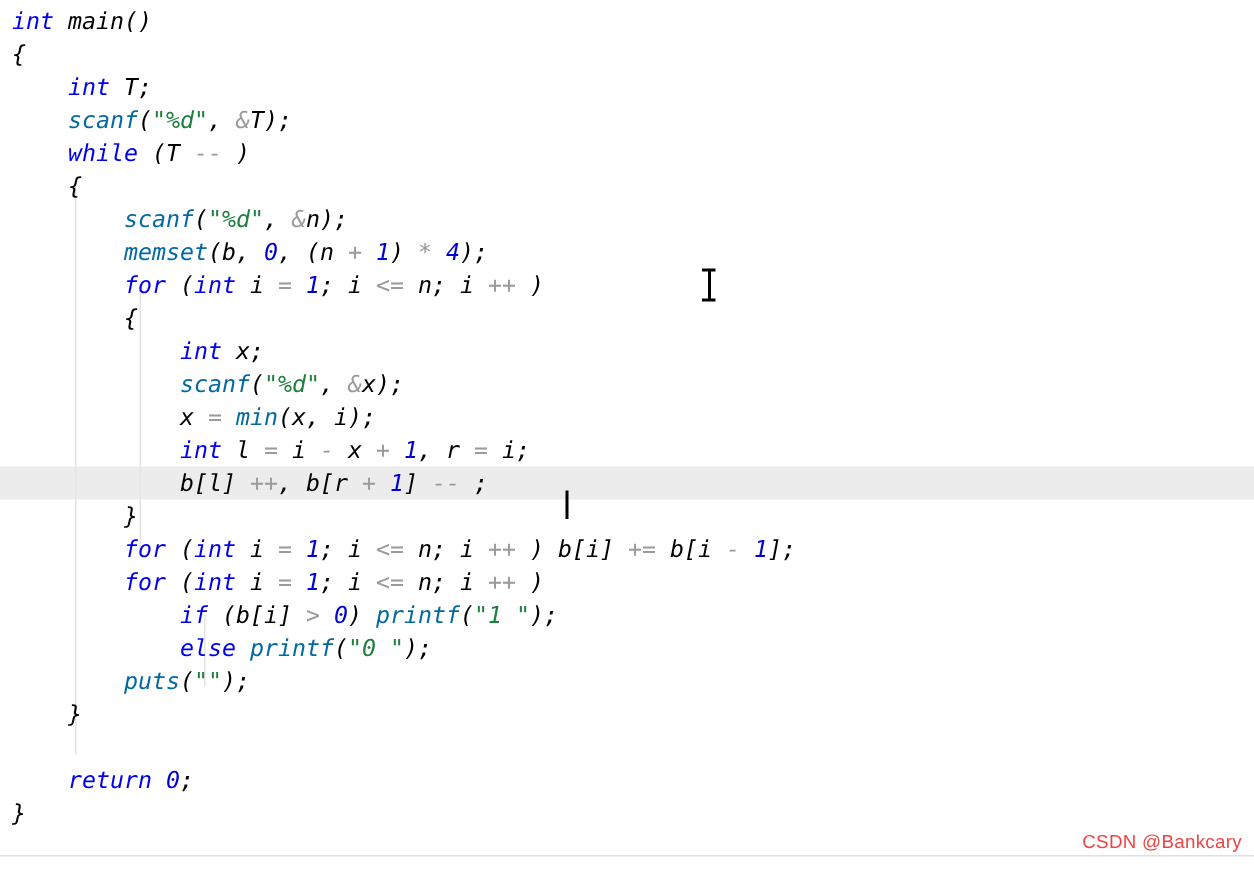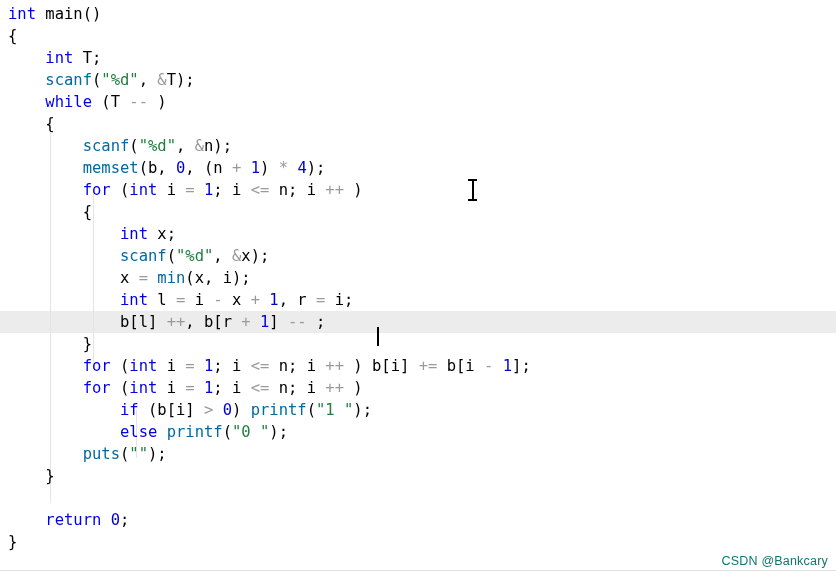--- a/index.html
+++ b/index.html
@@ -50,20 +50,21 @@
     top: 3px;
     width: 836px;
     margin: 0;
     padding: 0;
     list-style: none;
     font-family: "DejaVu Sans Mono", "Liberation Mono", monospace;
     font-size: 15.5px;
     line-height: 22px;
     white-space: pre;
     color: #000000;
+    font-style: italic;
   }
   #code-lines li {
     height: 22px;
     line-height: 22px;
     white-space: pre;
     margin: 0;
     padding: 0 0 0 8px;
   }
 
   
@@ -113,21 +114,21 @@
     width: 836px;
     height: 1px;
     background: #e0e0e0;
   }
   #watermark {
     position: absolute;
     right: 8px;
     top: 554px;
     font-family: "Liberation Sans", sans-serif;
     font-size: 12.5px;
-    color: #0f766e;
+    color: #ef4444;
     letter-spacing: 0.2px;
     white-space: pre;
   }
 </style>
 </head>
 <body>
 
 <div id="editor-root">
 
   <div id="code-surface">

